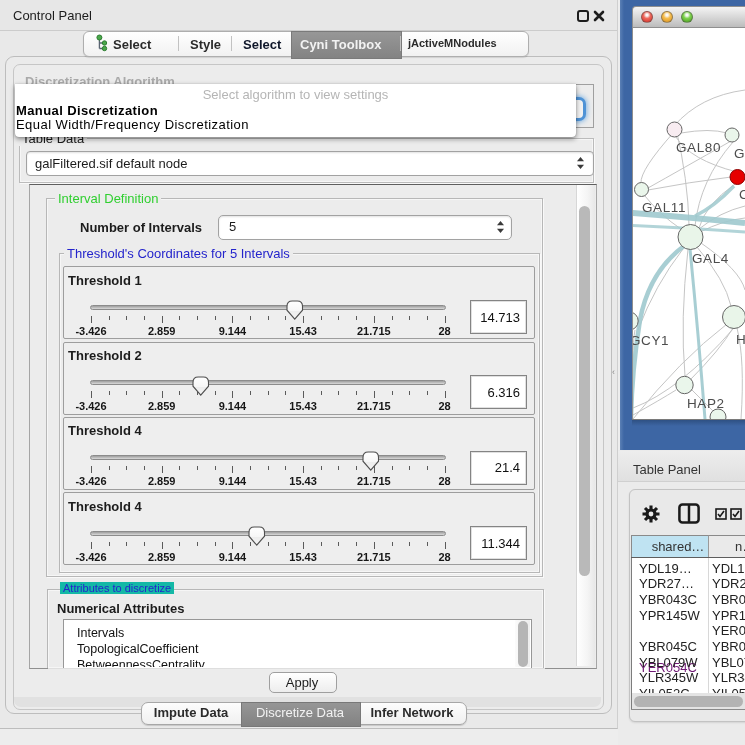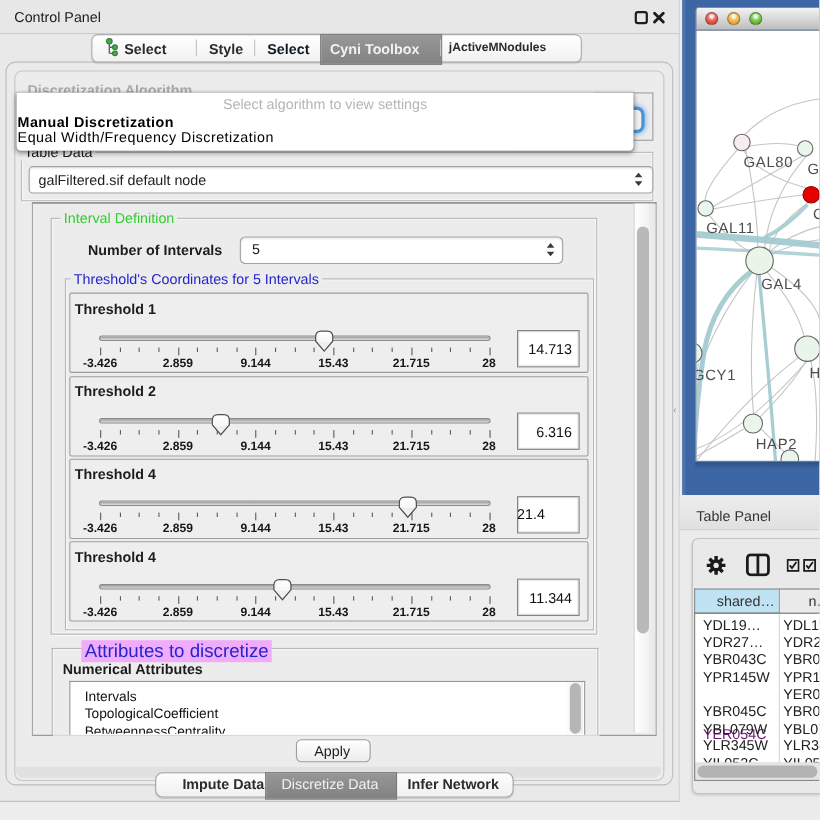--- a/index.html
+++ b/index.html
@@ -181,21 +181,21 @@
       <linearGradient id="thg2" x1="0" y1="0" x2="0" y2="1">
 <stop offset="0" stop-color="#ffffff"></stop>
         <stop offset="0.55" stop-color="#f6f6f6"></stop>
         <stop offset="0.56" stop-color="#ededed"></stop>
         <stop offset="1" stop-color="#f3f3f3"></stop>
       </linearGradient>
     </defs>
 <path d="M1 6.2 Q1 1 6.2 1 L11.3 1 Q16.5 1 16.5 6.2 L16.5 10.2 L8.75 19.2 L1 10.2 Z" fill="url(#thg2)" stroke="#4e4e4e" stroke-width="1.1"></path>
   </svg>
 <div class="abs" style="left:470px;top:450.7px;width:55px;height:32px;background:#ffffff;border:1px solid #848484;box-shadow:inset 0 0 0 1px #e0e0e0;"></div>
-<div class="abs" style="left:470px;top:460.4px;width:50px;text-align:left;font-size:13px;color:#111;">21.4</div>
+<div class="abs" style="left:470px;top:460.4px;width:50px;text-align:right;font-size:13px;color:#111;">21.4</div>
 <div class="abs" style="left:62.5px;top:492.2px;width:470px;height:71px;background:#eeeeee;border:1px solid #9d9d9d;border-radius:2px;"></div>
 <div class="abs" style="left:68px;top:498.7px;font-size:13px;font-weight:700;color:#1c1c1c;">Threshold 4</div>
 <div class="abs" style="left:90.0px;top:530.7px;width:355.5px;height:5px;background:linear-gradient(#9d9d9d,#d9d9d9);border:1px solid #8b8b8b;border-radius:3px;box-sizing:border-box;"></div>
 <div class="abs" style="left:91.0px;top:541.7px;width:1px;height:7px;background:#5a5a5a;"></div>
 <div class="abs" style="left:108.7px;top:541.7px;width:1px;height:4px;background:#5a5a5a;"></div>
 <div class="abs" style="left:126.3px;top:541.7px;width:1px;height:4px;background:#5a5a5a;"></div>
 <div class="abs" style="left:144.0px;top:541.7px;width:1px;height:4px;background:#5a5a5a;"></div>
 <div class="abs" style="left:161.7px;top:541.7px;width:1px;height:7px;background:#5a5a5a;"></div>
 <div class="abs" style="left:179.4px;top:541.7px;width:1px;height:4px;background:#5a5a5a;"></div>
 <div class="abs" style="left:197.1px;top:541.7px;width:1px;height:4px;background:#5a5a5a;"></div>
@@ -226,33 +226,33 @@
         <stop offset="0.55" stop-color="#f6f6f6"></stop>
         <stop offset="0.56" stop-color="#ededed"></stop>
         <stop offset="1" stop-color="#f3f3f3"></stop>
       </linearGradient>
     </defs>
 <path d="M1 6.2 Q1 1 6.2 1 L11.3 1 Q16.5 1 16.5 6.2 L16.5 10.2 L8.75 19.2 L1 10.2 Z" fill="url(#thg3)" stroke="#4e4e4e" stroke-width="1.1"></path>
   </svg>
 <div class="abs" style="left:470px;top:526.0px;width:55px;height:32px;background:#ffffff;border:1px solid #848484;box-shadow:inset 0 0 0 1px #e0e0e0;"></div>
 <div class="abs" style="left:470px;top:535.7px;width:50px;text-align:right;font-size:13px;color:#111;">11.344</div>
 <div class="abs etch" style="left:47px;top:589px;width:495px;height:78px;border-bottom:none;"></div>
-<div class="abs" style="left:74px;top:582px;background:#f0abfc;padding:0 3px;font-size:17px;color:#2424cc;">Attributes to discretize</div>
+<div class="abs" style="left:60px;top:582px;background:#14b8a6;padding:0 3px;font-size:11px;color:#2424cc;">Attributes to discretize</div>
 <div class="abs" style="left:57px;top:601px;font-size:13px;font-weight:700;color:#1c1c1c;">Numerical Attributes</div>
 <div class="abs" style="left:63px;top:619px;width:467px;height:48px;background:#ffffff;border:1px solid #979797;border-bottom:none;overflow:hidden;"></div>
 <div class="abs" style="left:77px;top:626px;font-size:12.5px;color:#111;">Intervals</div>
 <div class="abs" style="left:77px;top:642px;font-size:12.5px;color:#111;">TopologicalCoefficient</div>
 <div class="abs" style="left:77px;top:658px;font-size:12.5px;color:#111;height:9px;overflow:hidden;">BetweennessCentrality</div>
 <div class="abs" style="left:515px;top:620px;width:15px;height:47px;background:linear-gradient(90deg,#fbfbfb,#ededed);"></div>
 <div class="abs" style="left:517.5px;top:621px;width:10px;height:46px;background:#b5b5b5;border-radius:5px;"></div>
 <div class="abs" style="left:269px;top:672px;width:66px;height:19px;background:linear-gradient(#ffffff,#ededed);border:1px solid #9f9f9f;border-radius:5px;"></div>
 <div class="abs" style="left:269px;top:674.5px;width:66px;text-align:center;font-size:13px;color:#1c1c1c;">Apply</div>
 <div class="abs" style="left:141px;top:702px;width:324px;height:21px;background:linear-gradient(#fdfdfd,#f0f0f0);border:1px solid #a7a7a7;border-radius:7px;box-shadow:0 1px 1px rgba(0,0,0,0.15);"></div>
 <div class="abs" style="left:241px;top:701.5px;width:118px;height:23px;background:linear-gradient(#969696,#828282);border:1px solid #787878;"></div>
-<div class="abs" style="left:153px;top:705px;width:100px;text-align:center;font-size:13px;font-weight:700;color:#2b2b2b;">Impute Data</div>
+<div class="abs" style="left:141px;top:705px;width:100px;text-align:center;font-size:13px;font-weight:700;color:#2b2b2b;">Impute Data</div>
 <div class="abs" style="left:241px;top:705px;width:118px;text-align:center;font-size:13px;color:#f2f2f2;">Discretize Data</div>
 <div class="abs" style="left:359px;top:705px;width:106px;text-align:center;font-size:13px;font-weight:700;color:#2b2b2b;">Infer Network</div>
 <div class="abs" style="left:612px;top:367px;font-size:9px;color:#8a8a8a;">‹</div>
 <div class="abs" style="left:15px;top:84px;width:561px;height:53px;background:#ffffff;border-radius:0 0 4px 4px;box-shadow:0 2px 5px rgba(0,0,0,0.45),0 0 1px rgba(0,0,0,0.3);"></div>
 <div class="abs" style="left:15px;top:87px;width:561px;text-align:center;font-size:13px;color:#b5b5b5;">Select algorithm to view settings</div>
 <div class="abs" style="left:16px;top:103px;font-size:13px;font-weight:700;color:#000;letter-spacing:0.4px;">Manual Discretization</div>
 <div class="abs" style="left:16px;top:117px;font-size:13px;color:#000;letter-spacing:0.45px;">Equal Width/Frequency Discretization</div>
 <div class="abs" style="left:620px;top:0;width:125px;height:450px;background:#3d66a4;"></div>
 <div class="abs" style="left:620px;top:0;width:125px;height:450px;background:linear-gradient(90deg,#5b80b5,rgba(0,0,0,0) 4px);"></div>
 <div class="abs" style="left:632px;top:6px;width:113px;height:22px;background:linear-gradient(#f4f4f4,#bcbcbc);border:1px solid #8f8f8f;border-right:none;border-radius:4px 0 0 0;box-sizing:border-box;"></div>

